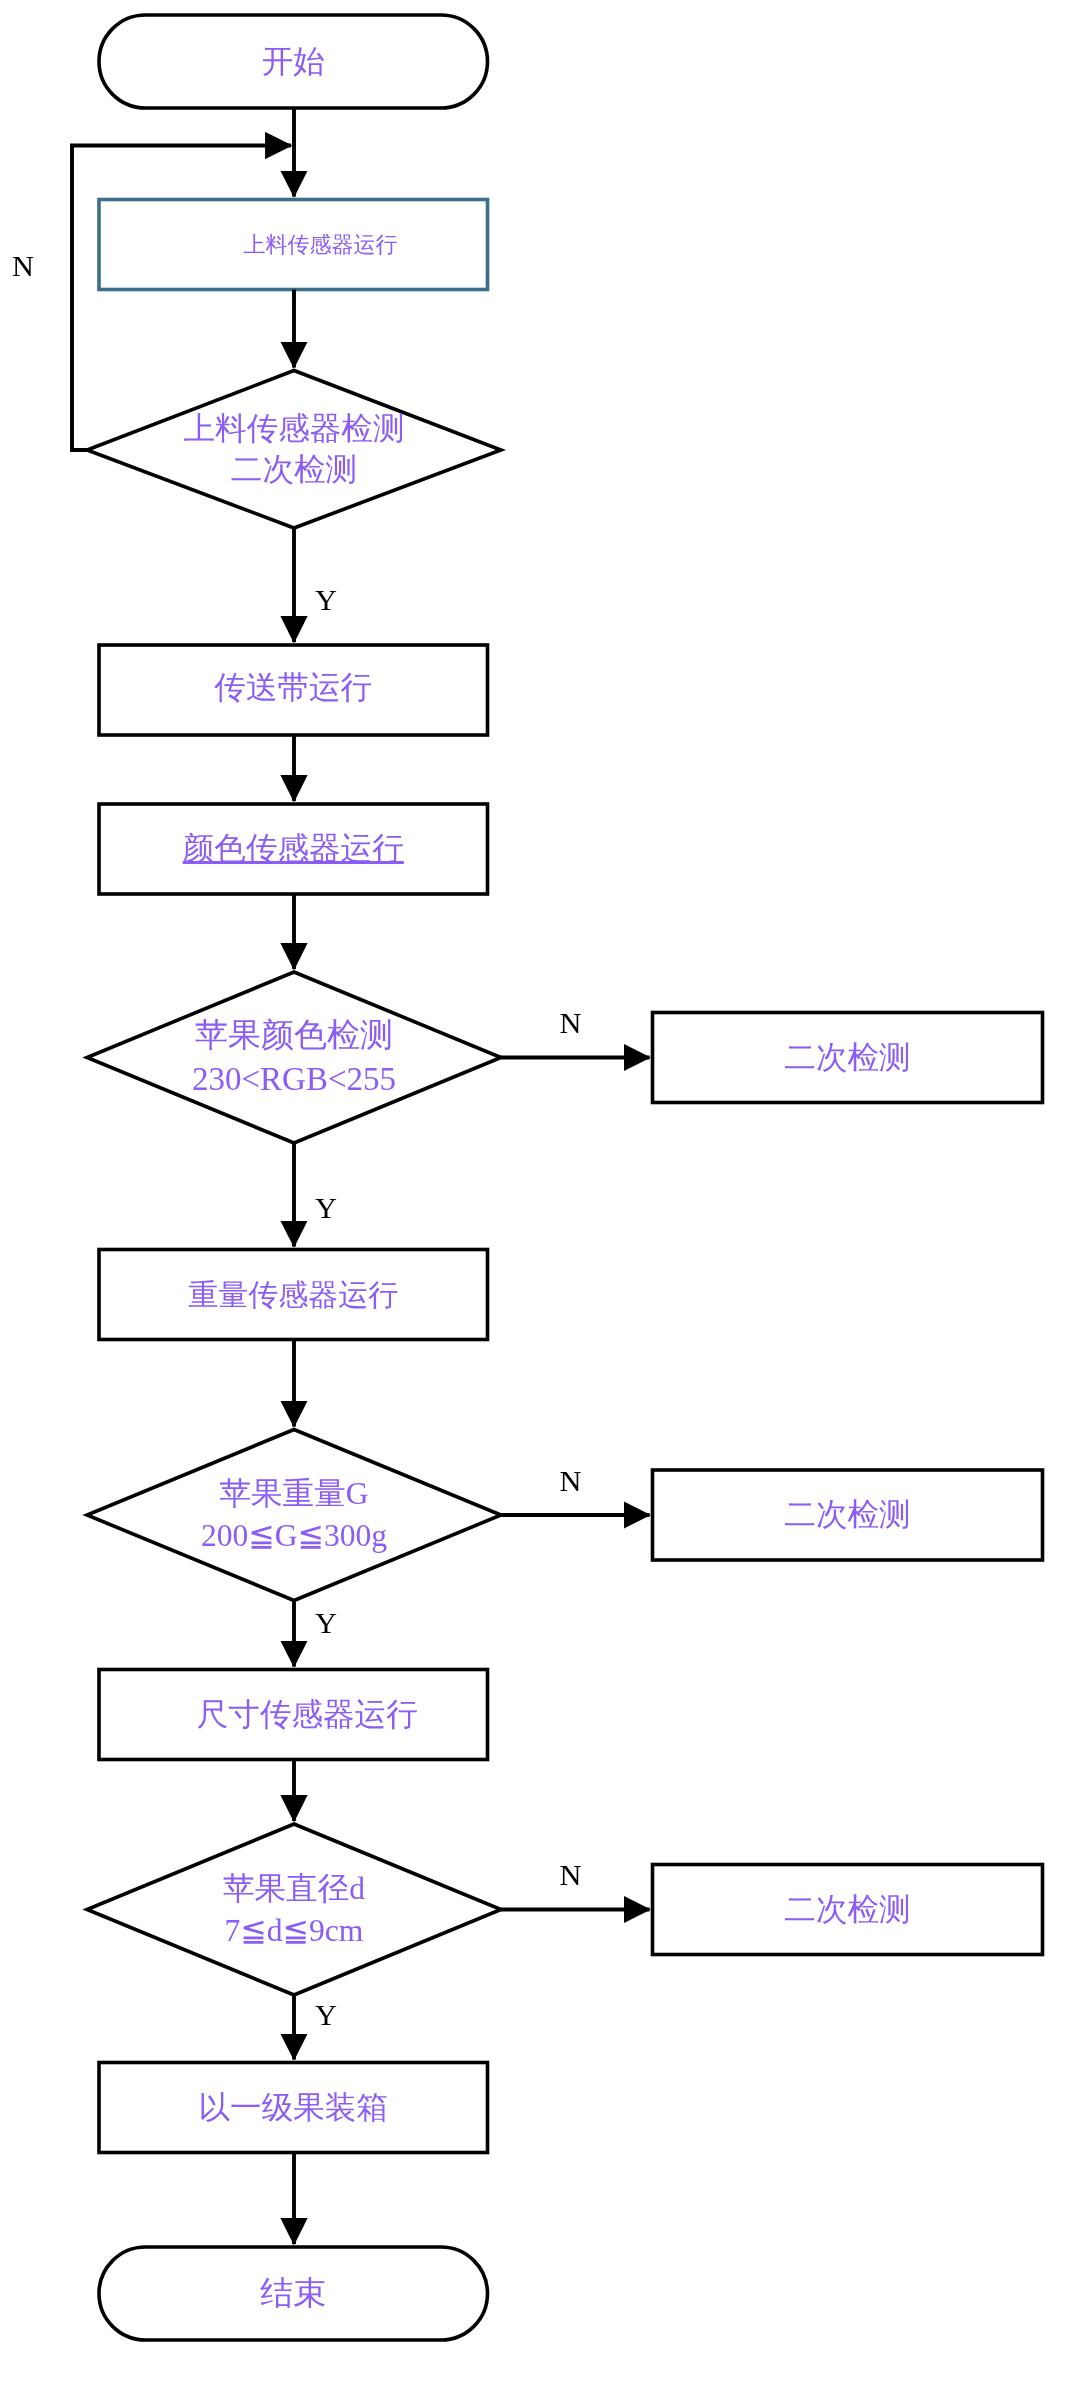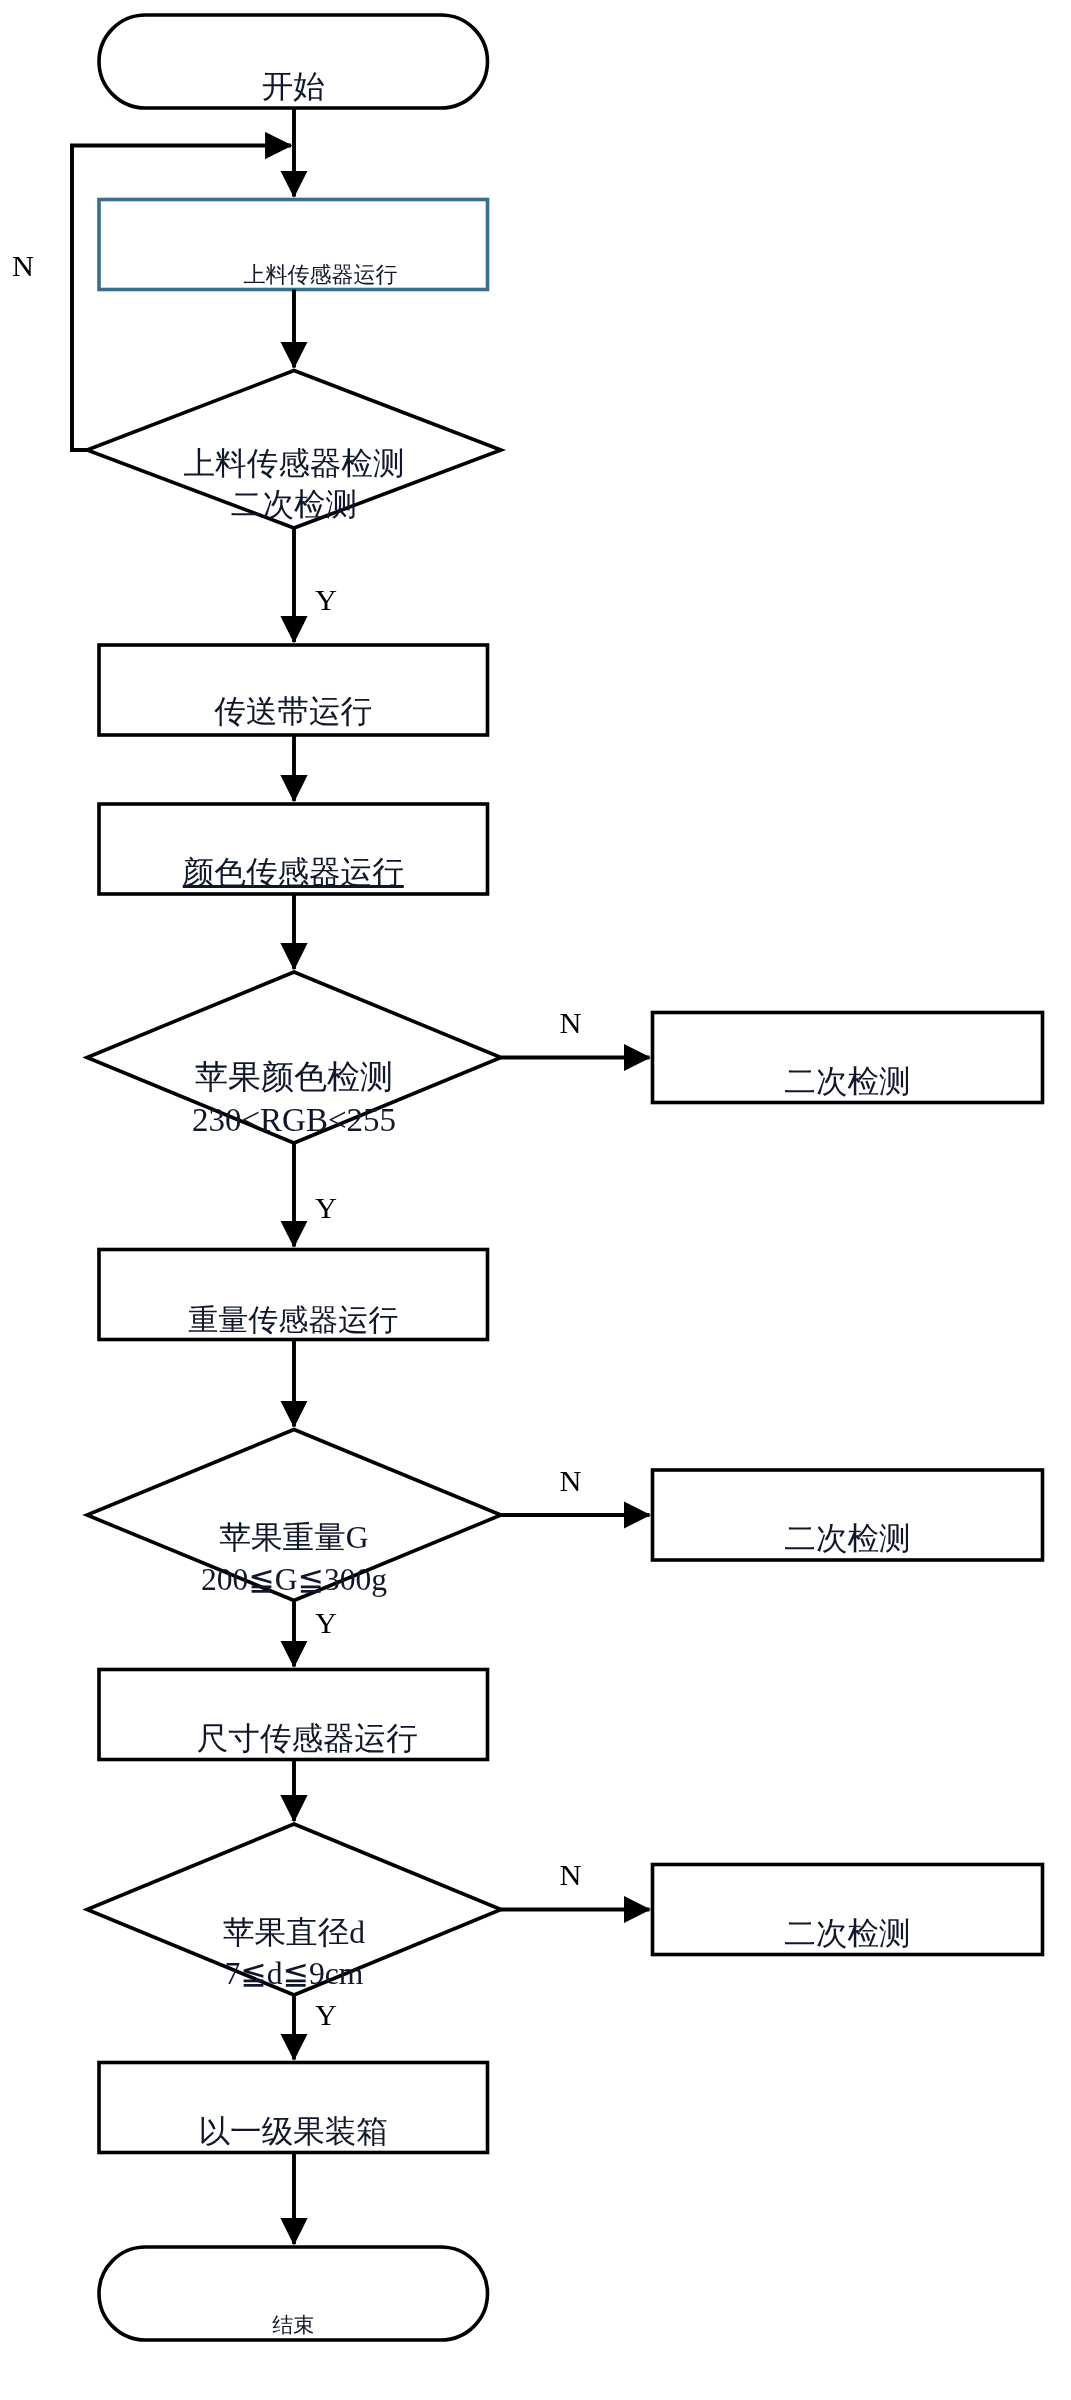--- a/index.html
+++ b/index.html
@@ -22,23 +22,23 @@
     top: 0;
     left: 0;
     width: 1071px;
     height: 2400px;
   }
   .node-label {
     position: absolute;
     display: flex;
     flex-direction: column;
     align-items: center;
-    justify-content: flex-end;
+    justify-content: center;
     text-align: center;
-    color: #0f172a;
+    color: #8b5cf6;
     font-family: "Liberation Serif", "DejaVu Serif", serif;
     font-size: 27px;
     line-height: 1.32;
     white-space: pre;
     pointer-events: none;
   }
   .edge-label {
     position: absolute;
     color: #000000;
     font-family: "Liberation Serif", "DejaVu Serif", serif;
@@ -122,21 +122,21 @@
   </svg>
 
   <div class="node-label" style="left: 99px; top: 15px; width: 388.5px; height: 93px; font-size: 31.59px;">
     <span class="lbl-line">开始</span>
   </div>
 
   <div class="node-label" style="left: 99px; top: 199.5px; width: 443px; height: 90px; font-size: 22px;">
     <span class="lbl-line">上料传感器运行</span>
   </div>
 
-  <div class="node-label" style="left: 87px; top: 370.5px; width: 414px; height: 157.5px; font-size: 31.59px; font-family: Liberation Mono, monospace;">
+  <div class="node-label" style="left: 87px; top: 370.5px; width: 414px; height: 157.5px; font-size: 31.59px;">
     <span class="lbl-line">上料传感器检测</span>
     <span class="lbl-line">二次检测</span>
   </div>
 
   <div class="node-label" style="left: 99px; top: 645px; width: 388.5px; height: 90px; font-size: 31.59px; font-family: Liberation Mono, monospace;">
     <span class="lbl-line">传送带运行</span>
   </div>
 
   <div class="node-label" style="left: 99px; top: 804px; width: 388.5px; height: 90px; font-size: 31.59px; text-decoration: underline;">
     <span class="lbl-line">颜色传感器运行</span>
@@ -174,21 +174,21 @@
   </div>
 
   <div class="node-label" style="left: 652.5px; top: 1864.5px; width: 390px; height: 90px; font-size: 31.59px;">
     <span class="lbl-line">二次检测</span>
   </div>
 
   <div class="node-label" style="left: 99px; top: 2062.5px; width: 388.5px; height: 90px; font-size: 31.59px;">
     <span class="lbl-line">以一级果装箱</span>
   </div>
 
-  <div class="node-label" style="left: 99px; top: 2247px; width: 388.5px; height: 93px; font-size: 21px;">
+  <div class="node-label" style="left: 99px; top: 2247px; width: 388.5px; height: 93px; font-size: 33px;">
     <span class="lbl-line">结束</span>
   </div>
 
   <div class="edge-label" style="left: 12px; top: 250.5px; font-size: 30.42px;">N</div>
   <div class="edge-label" style="left: 315px; top: 585px; font-size: 30.42px;">Y</div>
   <div class="edge-label" style="left: 559.5px; top: 1008px; font-size: 30.42px;">N</div>
   <div class="edge-label" style="left: 315px; top: 1192.5px; font-size: 30.42px;">Y</div>
   <div class="edge-label" style="left: 559.5px; top: 1465.5px; font-size: 30.42px;">N</div>
   <div class="edge-label" style="left: 315px; top: 1608px; font-size: 30.42px;">Y</div>
   <div class="edge-label" style="left: 559.5px; top: 1860px; font-size: 30.42px;">N</div>

